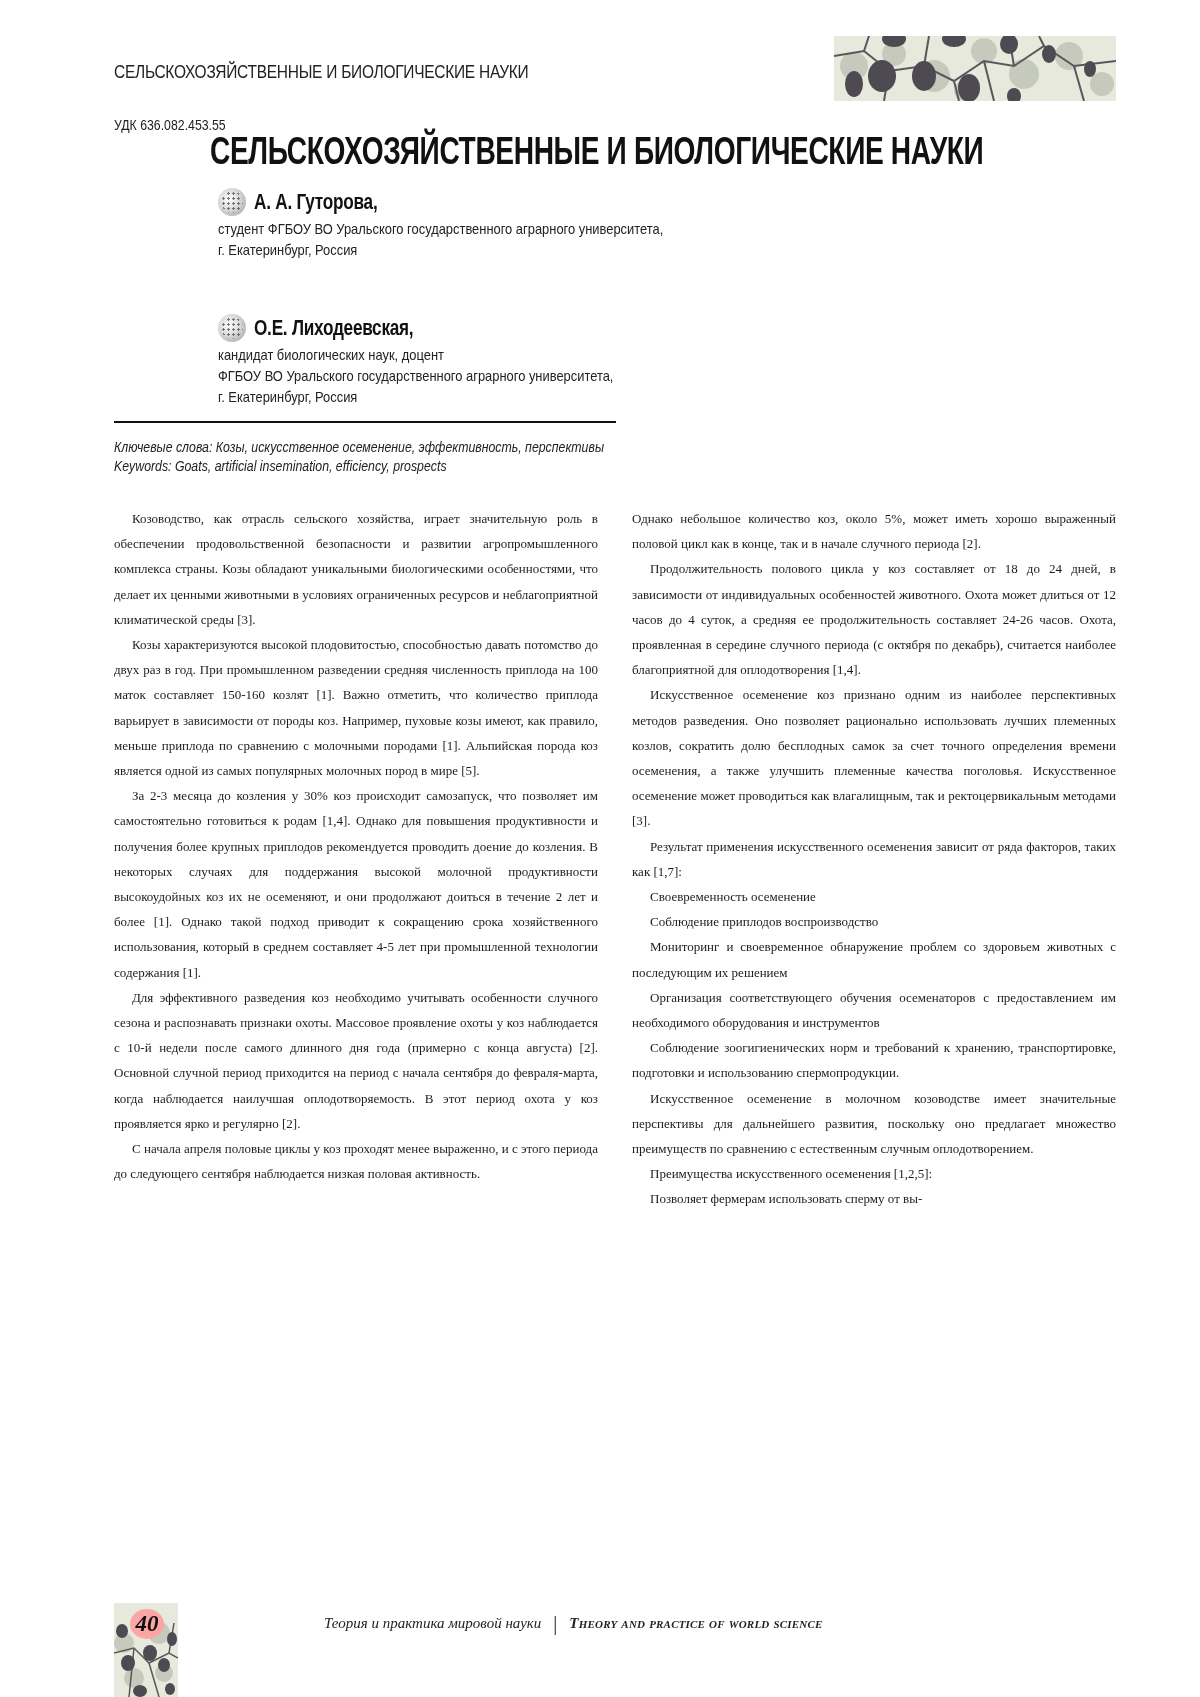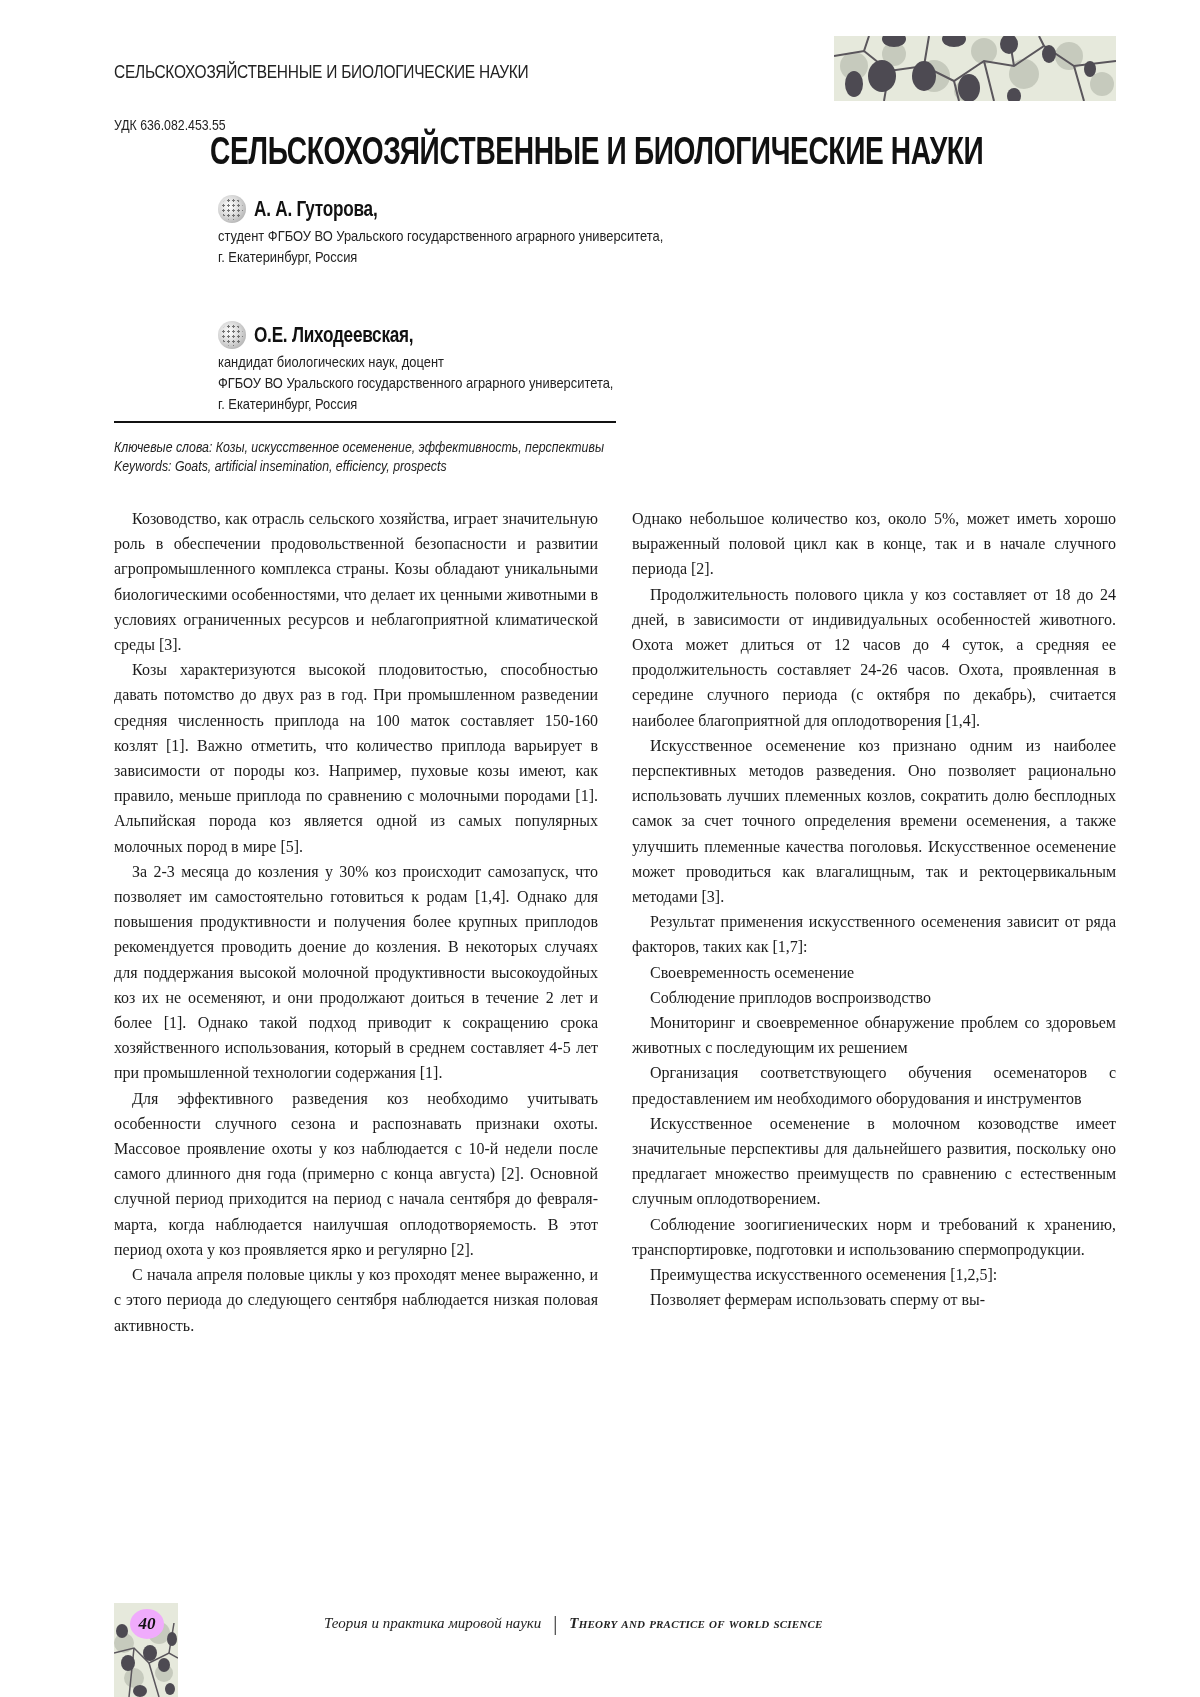--- a/index.html
+++ b/index.html
@@ -23,21 +23,21 @@
     transform: scaleX(0.82); transform-origin: left center; white-space: nowrap;
   }
   .section-title {
     position: absolute; left: 210px; top: 130px;
     font-family: "Liberation Sans", sans-serif; font-weight: bold; font-size: 38px;
     color: #111; letter-spacing: -0.5px; white-space: nowrap;
     transform: scaleX(0.74); transform-origin: left center;
   }
 
   .author { position: absolute; left: 218px; }
-  .author .name-row { display: flex; align-items: center; gap: 8px; margin-top: 7px; }
+  .author .name-row { display: flex; align-items: center; gap: 8px; }
   .author .bullet-icon {
     width: 28px; height: 28px; border-radius: 50%;
     background: radial-gradient(circle at 40% 40%, #ffffff 0, #d9d9d9 45%, #9a9a9a 100%);
     position: relative; overflow: hidden;
   }
   .author .bullet-icon::after {
     content: ""; position: absolute; inset: 3px; border-radius: 50%;
     background-image: radial-gradient(#555 1px, transparent 1.3px);
     background-size: 5px 5px; opacity: 0.8;
   }
@@ -55,33 +55,33 @@
   .rule { position: absolute; left: 114px; top: 421px; width: 502px; height: 2px; background: #111; }
 
   .keywords {
     position: absolute; left: 114px; top: 438px;
     font-family: "Liberation Sans", sans-serif; font-style: italic; font-size: 14px; color: #222;
     line-height: 19px; transform: scaleX(0.88); transform-origin: left top; white-space: nowrap;
   }
 
   .col {
     position: absolute; top: 506px; width: 484px;
-    font-family: "Liberation Serif", serif; font-size: 16px; line-height: 25.2px;
+    font-family: "Liberation Serif", serif; font-size: 13px; line-height: 25.2px;
     color: #1c1c1c; text-align: justify; hyphens: manual;
   }
   .col-left { left: 114px; }
   .col-right { left: 632px; top: 506px; }
   .col p { margin: 0; text-indent: 18px; }
   .col p.noindent { text-indent: 0; }
 
   .footer-art { left: 114px; top: 1603px; width: 64px; height: 94px; }
   .page-badge {
     position: absolute; left: 130px; top: 1609px; width: 34px; height: 30px;
-    border-radius: 50%; background: #f0abfc;
-    font-family: "Liberation Serif", serif; font-style: italic; font-weight: bold; font-size: 17px;
+    border-radius: 50%; background: #fca5a5;
+    font-family: "Liberation Serif", serif; font-style: italic; font-weight: bold; font-size: 23px;
     display: flex; align-items: center; justify-content: center; color: #111;
   }
   .footer-text {
     position: absolute; left: 324px; top: 1612px; display: flex; align-items: center; gap: 12px;
     font-family: "Liberation Serif", serif; font-size: 15px; color: #222; white-space: nowrap;
   }
   .footer-text .ru { font-style: italic; font-weight: normal; }
   .footer-text .sep { font-size: 20px; font-weight: normal; }
   .footer-text .en { font-variant: small-caps; font-weight: bold; letter-spacing: 0.2px; font-style: italic; }
 </style>
@@ -162,22 +162,22 @@
 
 <div class="col col-right">
   <p class="noindent">Однако небольшое количество коз, около 5%, может иметь хорошо выраженный половой цикл как в конце, так и в начале случного периода [2].</p>
   <p>Продолжительность полового цикла у коз составляет от 18 до 24 дней, в зависимости от индивидуальных особенностей животного. Охота может длиться от 12 часов до 4 суток, а средняя ее продолжительность составляет 24-26 часов. Охота, проявленная в середине случного периода (с октября по декабрь), считается наиболее благоприятной для оплодотворения [1,4].</p>
   <p>Искусственное осеменение коз признано одним из наиболее перспективных методов разведения. Оно позволяет рационально использовать лучших племенных козлов, сократить долю бесплодных самок за счет точного определения времени осеменения, а также улучшить племенные качества поголовья. Искусственное осеменение может проводиться как влагалищным, так и ректоцервикальным методами [3].</p>
   <p>Результат применения искусственного осеменения зависит от ряда факторов, таких как [1,7]:</p>
   <p>Своевременность осеменение</p>
   <p>Соблюдение приплодов воспроизводство</p>
   <p>Мониторинг и своевременное обнаружение проблем со здоровьем животных с последующим их решением</p>
   <p>Организация соответствующего обучения осеменаторов с предоставлением им необходимого оборудования и инструментов</p>
+  <p>Соблюдение зоогигиенических норм и требований к хранению, транспортировке, подготовки и использованию спермопродукции.</p>
   <p>Искусственное осеменение в молочном козоводстве имеет значительные перспективы для дальнейшего развития, поскольку оно предлагает множество преимуществ по сравнению с естественным случным оплодотворением.</p>
-  <p>Соблюдение зоогигиенических норм и требований к хранению, транспортировке, подготовки и использованию спермопродукции.</p>
   <p>Преимущества искусственного осеменения [1,2,5]:</p>
   <p>Позволяет фермерам использовать сперму от вы-</p>
 </div>
 
 <div class="molecule footer-art">
   <svg viewBox="0 0 64 94" preserveAspectRatio="none">
     <rect width="64" height="94" fill="#e6e9dc"></rect>
     <g fill="#bfc3b6" opacity="0.8">
       <circle cx="10" cy="40" r="10"></circle>
         <circle cx="45" cy="30" r="11"></circle>

